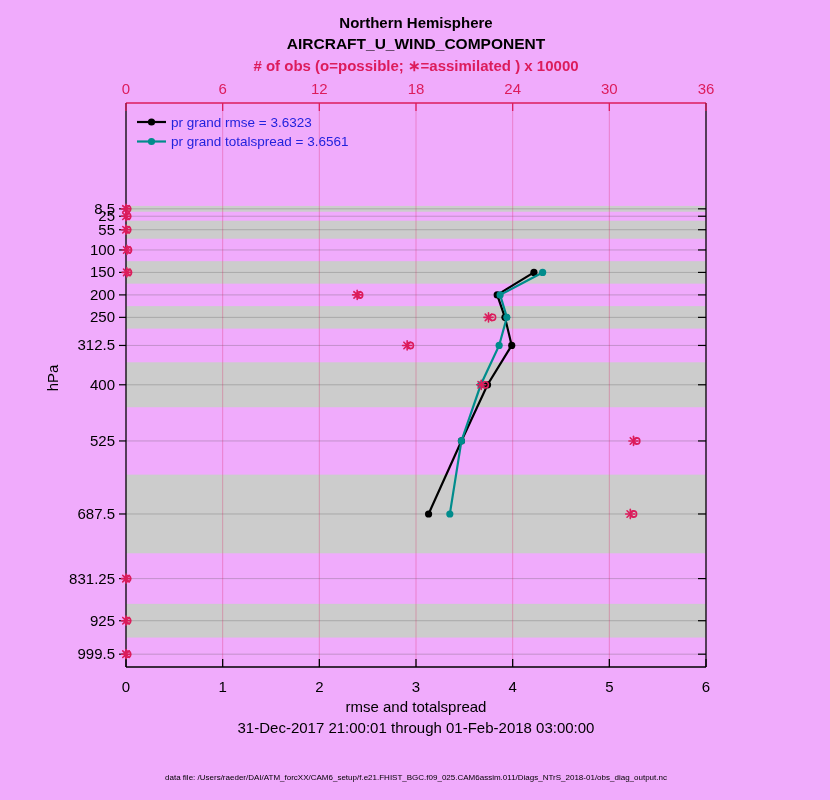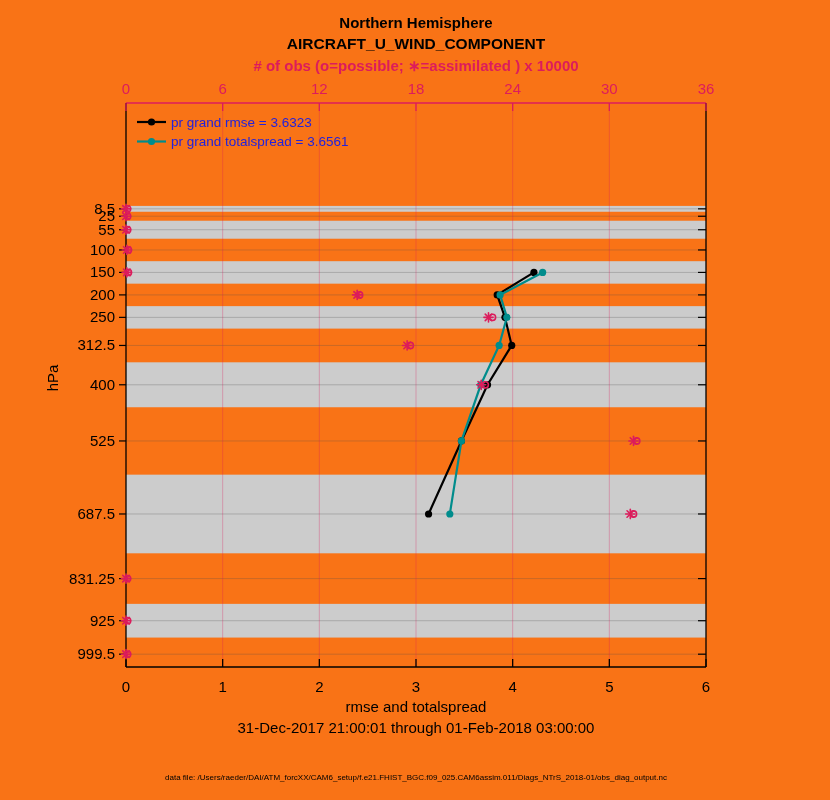--- a/index.html
+++ b/index.html
@@ -1,16 +1,16 @@
 <!DOCTYPE html>
 <html><head>
 <meta charset="utf-8">
 <style>
   html,body{margin:0;padding:0;background:#ffffff;}
-  .figure{position:relative;width:830px;height:800px;background:#f97316;overflow:hidden;
+  .figure{position:relative;width:830px;height:800px;background:#f0abfc;overflow:hidden;
           font-family:"Liberation Sans", sans-serif;}
   svg text{font-family:"Liberation Sans", sans-serif;}
   .t-title{font-size:15px;font-weight:bold;fill:#000000;}
   .t-obs{font-size:15px;font-weight:bold;fill:#DC1C5C;}
   .t-tick-top{font-size:15px;fill:#DC1C5C;}
   .t-tick{font-size:15px;fill:#000000;}
   .t-axis{font-size:15px;fill:#000000;}
   .t-date{font-size:15px;fill:#000000;}
   .t-legend{font-size:13.5px;fill:#2222DD;}
   .t-foot{font-size:8px;fill:#000000;}

